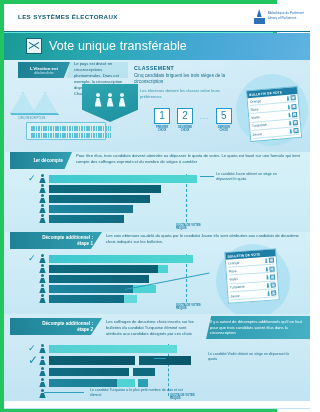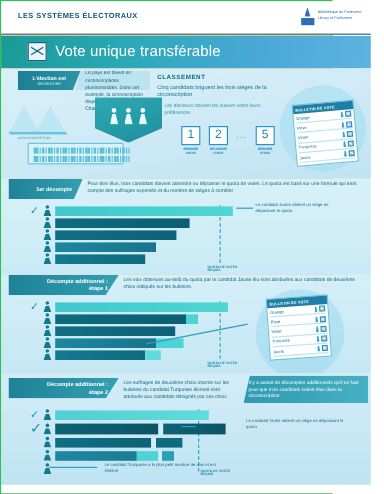--- a/index.html
+++ b/index.html
@@ -5,22 +5,22 @@
   * { box-sizing: border-box; margin: 0; padding: 0; }
   html, body {
     width: 310px; height: 412px;
     font-family: "Liberation Sans", sans-serif;
     background: #ffffff;
     overflow: hidden;
   }
   #page {
     position: relative;
     width: 277px; height: 412px;
-    background: #fdba74;
-    border: 1px solid #22c55e;
+    background: #5eead4;
+    border: 4px solid #22c55e;
   }
 
   
   .topbar {
     position: absolute; left: 0; top: 0; width: 308px; height: 28px;
     background: #ffffff;
     border-bottom: 1px solid #16728f;
   }
   .topbar-title {
     position: absolute; left: 14px; top: 9px;

